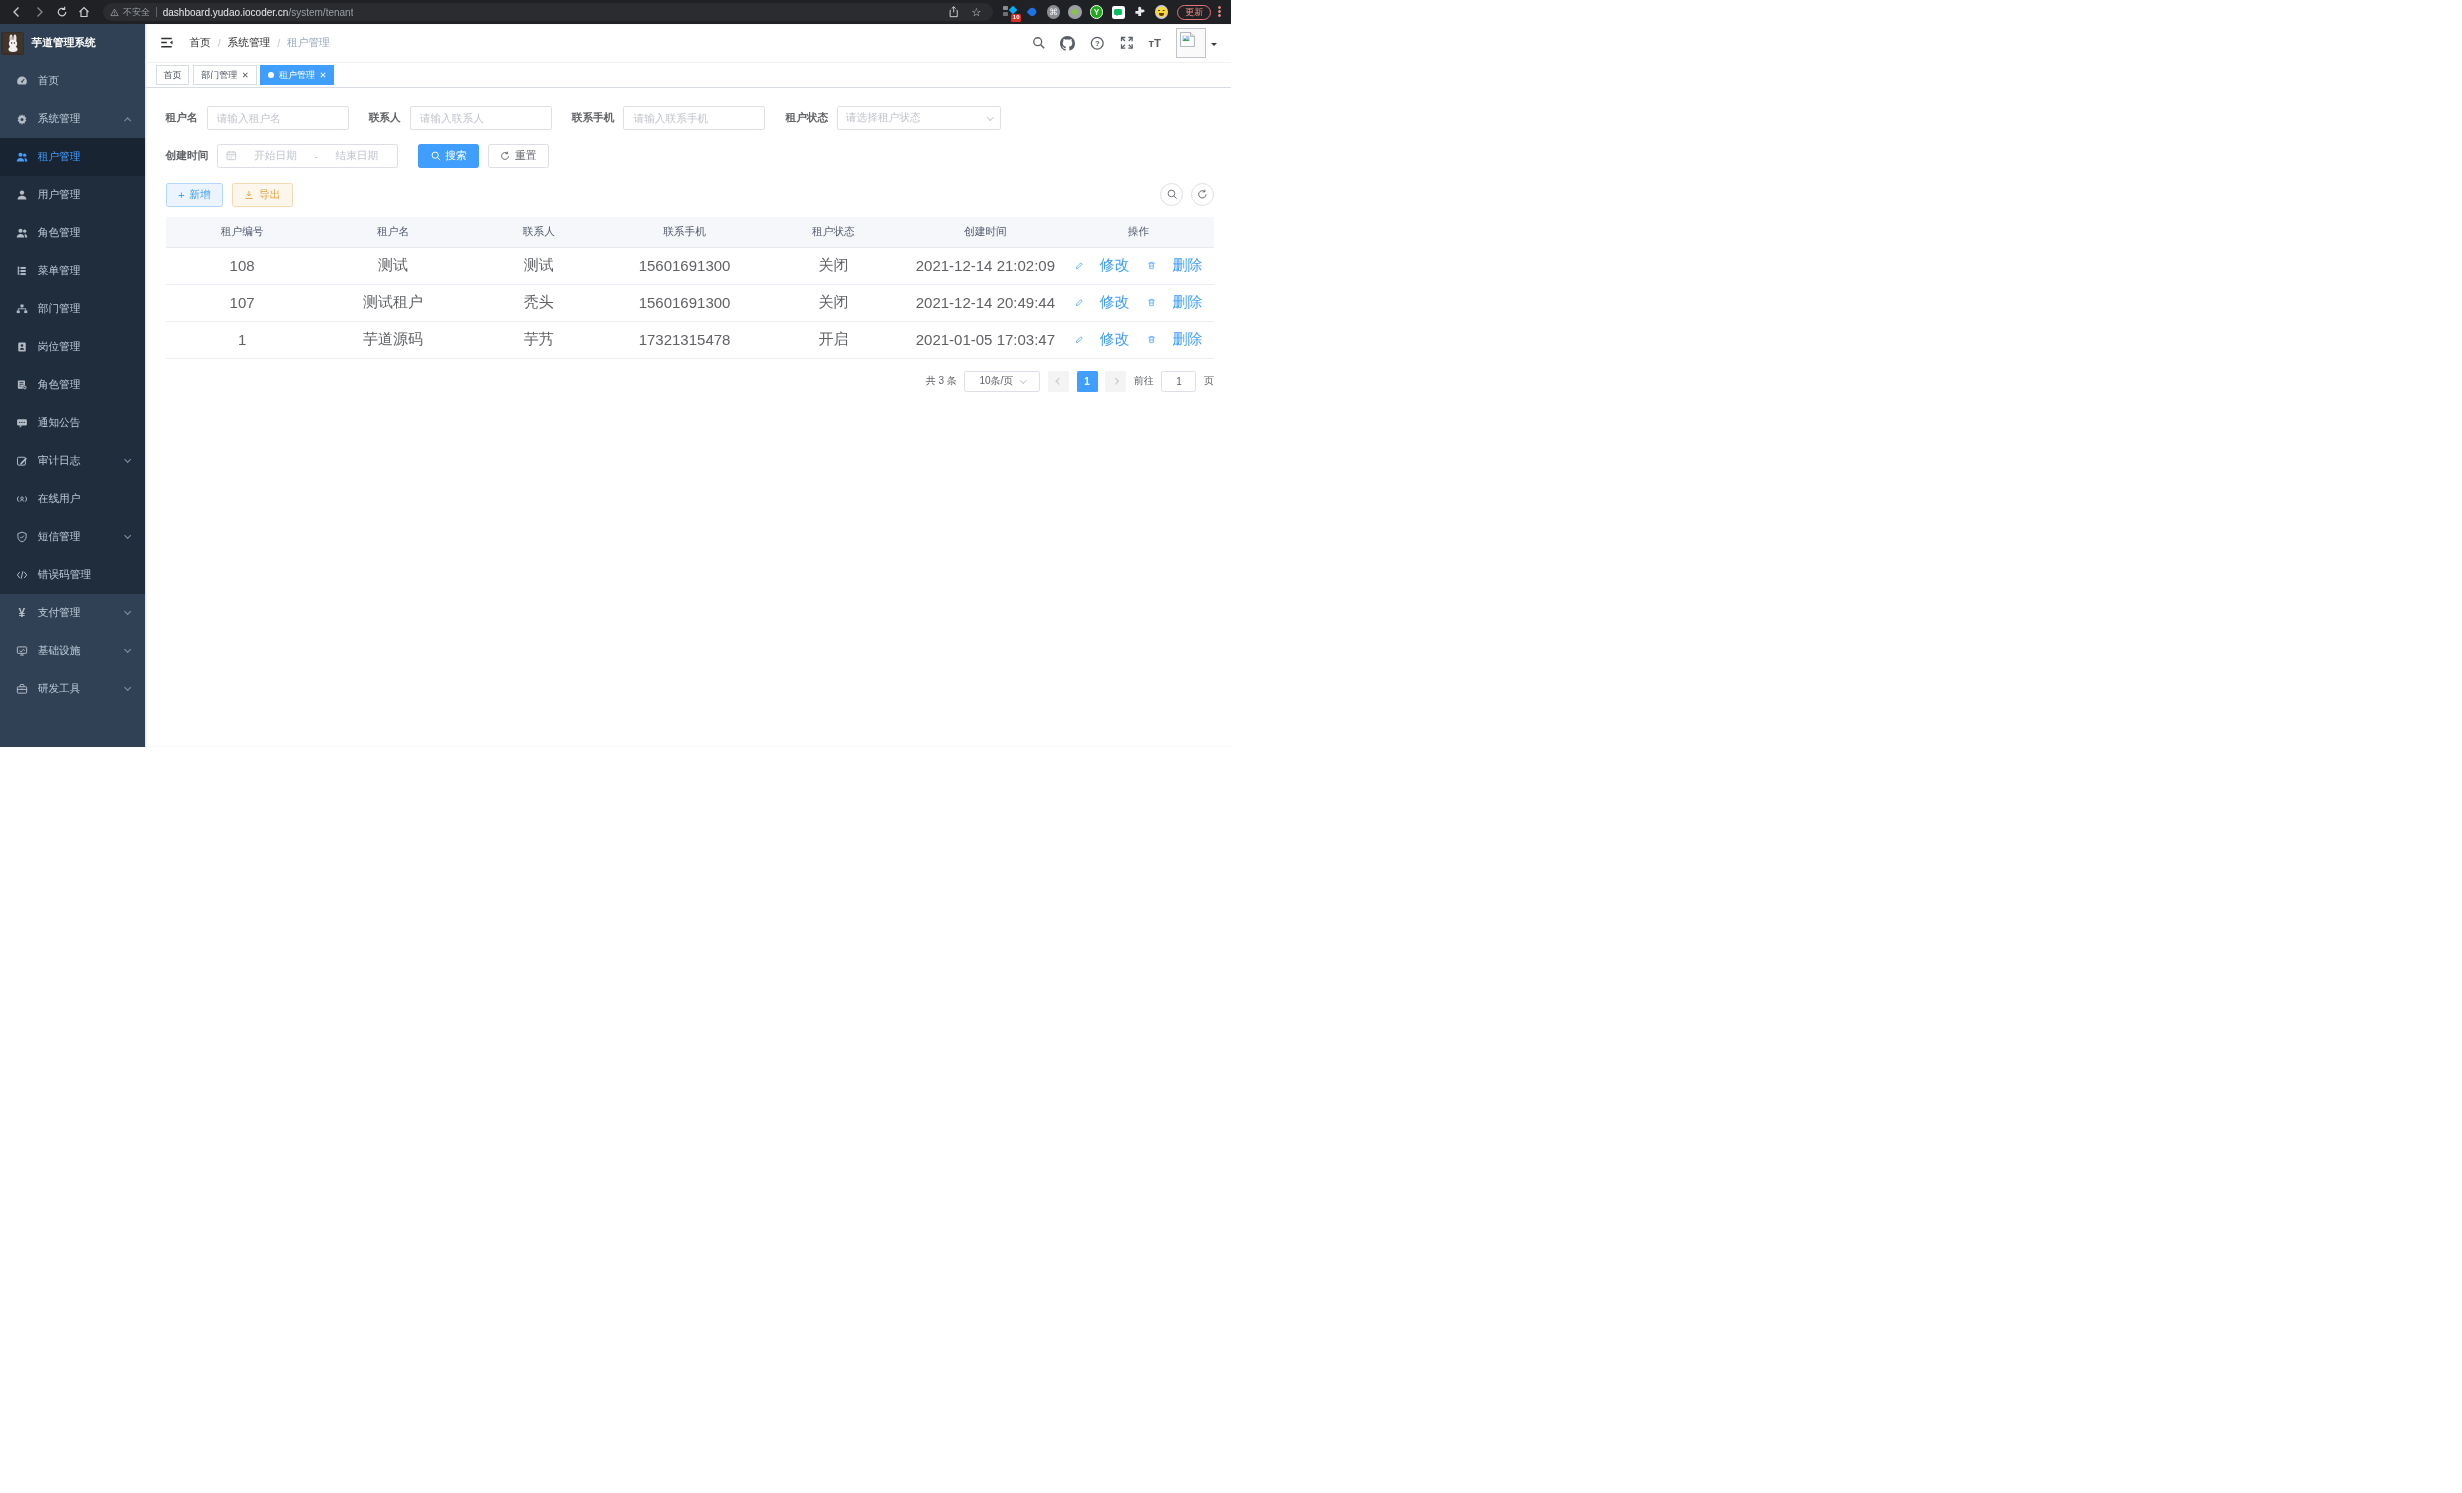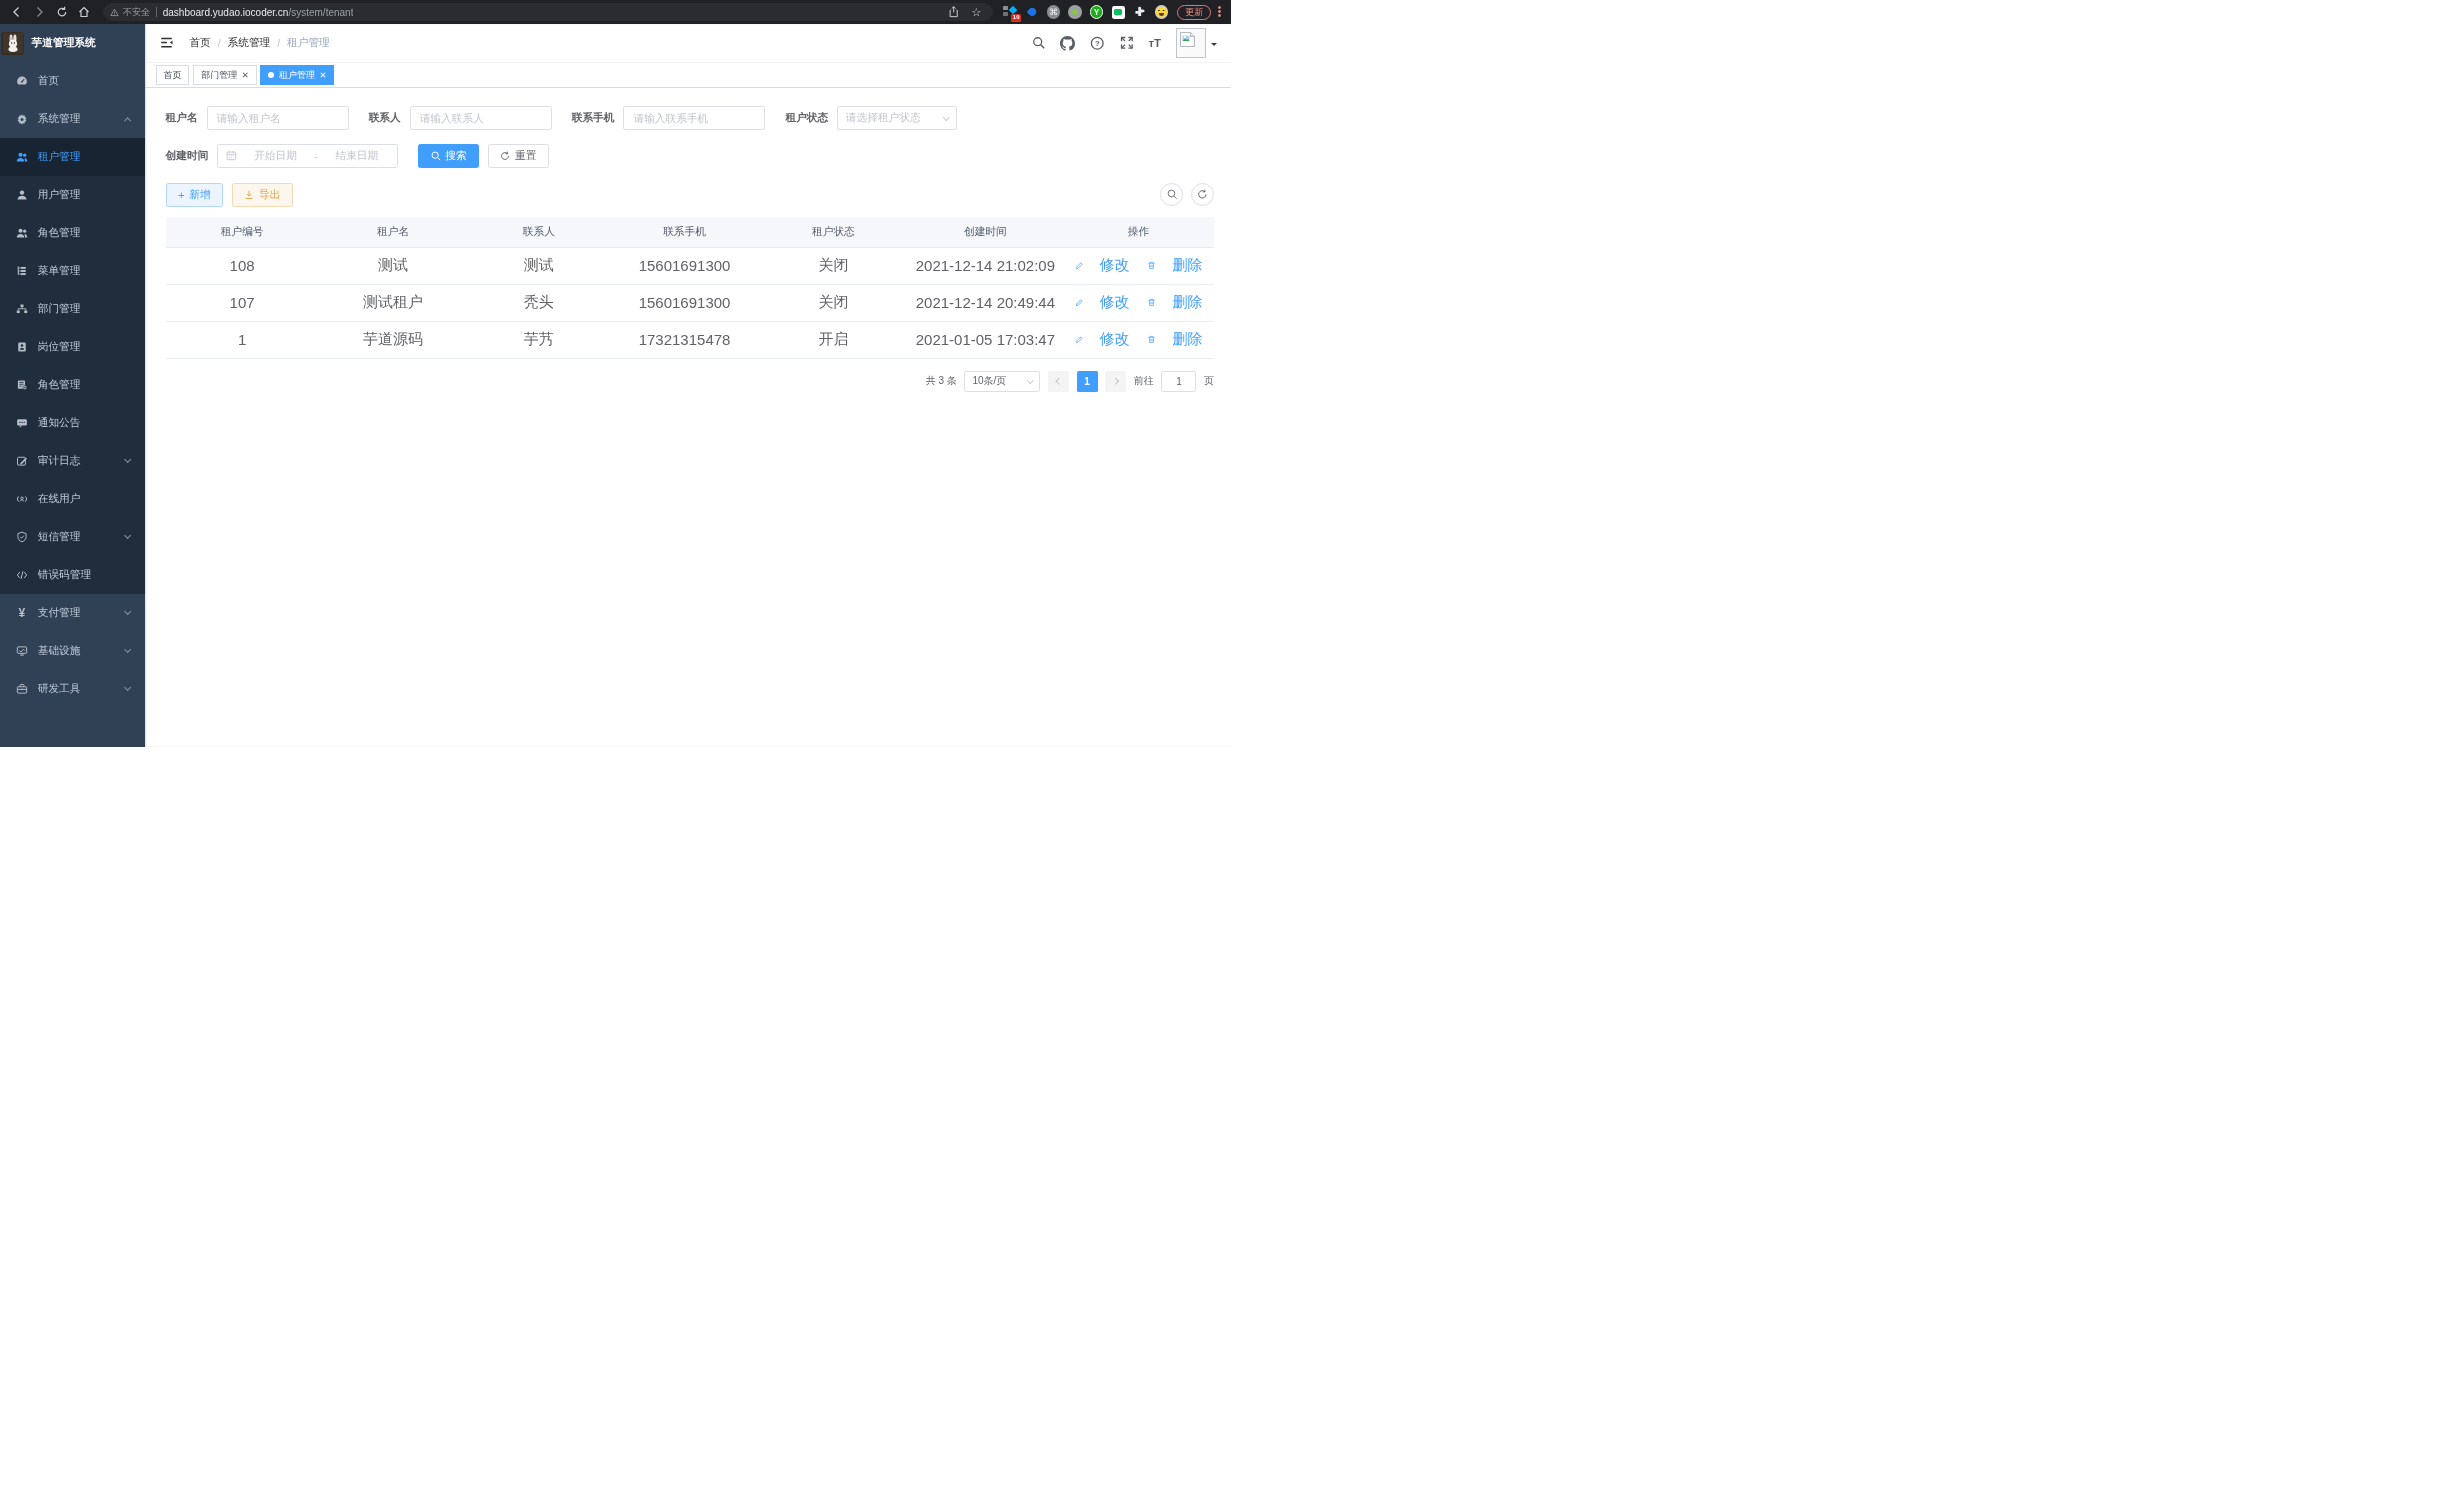--- a/index.html
+++ b/index.html
@@ -80,21 +80,21 @@
   .tag .tclose { font-size:8.4px; line-height:1; }
 
   
   .content { flex:1; padding:18px 17px 0 20.6px; overflow:hidden; }
   .frow { display:flex; align-items:center; margin-bottom:13.7px; }
   .fitem { display:flex; align-items:center; margin-right:20px; }
   .flabel { font-weight:bold; color:#606266; margin-right:9px; white-space:nowrap; }
   .tinput { width:142px; height:24px; border:0.8px solid #dcdfe6; border-radius:2.3px; padding:0 9px;
     font-size:10.7px; color:#606266; outline:none; font-family:inherit; }
   .tinput::placeholder { color:#c0c4cc; }
-  .fselect { width:120px; height:24px; border:0.8px solid #dcdfe6; border-radius:2.3px; padding:0 7.6px;
+  .fselect { width:164px; height:24px; border:0.8px solid #dcdfe6; border-radius:2.3px; padding:0 7.6px;
     display:flex; align-items:center; color:#c0c4cc; cursor:pointer; }
   .fselect .chvs { margin-left:auto; }
   .chvs { width:4.6px; height:4.6px; border-right:0.9px solid #c0c4cc; border-bottom:0.9px solid #c0c4cc; transform:rotate(45deg); margin-top:-2.3px; }
   .daterange { width:181px; height:24px; border:0.8px solid #dcdfe6; border-radius:2.3px; padding:0 7.6px;
     display:flex; align-items:center; gap:6px; color:#c0c4cc; }
   .daterange .dtxt { flex:1; text-align:center; }
   .btn { height:24px; border-radius:2.3px; display:inline-flex; align-items:center; gap:4.6px; padding:0 11.4px;
     font-size:10.7px; cursor:pointer; border:0.8px solid #dcdfe6; background:#fff; color:#606266; }
   .btn.primary { background:#409eff; border-color:#409eff; color:#fff; }
   .btn.plain-primary { background:#ecf5ff; border-color:#b3d8ff; color:#409eff; }
@@ -105,21 +105,21 @@
   .circle-btn { width:23px; height:23px; border-radius:50%; border:0.8px solid #dcdfe6; background:#fff;
     display:flex; align-items:center; justify-content:center; color:#606266; cursor:pointer; font-size:10.7px; }
 
   table { width:100%; border-collapse:collapse; }
   th { height:30px; background:#f6f7fa; color:#515a6e; font-weight:normal; font-size:10.7px; border-bottom:0.8px solid #e8eaec; }
   td { height:37px; text-align:center; color:#606266; font-size:15px; border-bottom:0.8px solid #ebeef5; }
   .op-link { color:#409eff; display:inline-flex; align-items:center; gap:16px; margin:0 6.9px; cursor:pointer; }
 
   .pagination { margin-top:12px; display:flex; align-items:center; justify-content:flex-end; gap:7.6px;
     color:#606266; font-size:10px; }
-  .psel { width:76px; height:21px; border:0.8px solid #dcdfe6; border-radius:2.3px; padding:0 7px;
+  .psel { width:76px; height:21px; border:0.8px solid #dcdfe6; border-radius:2.3px; padding:0 14px;
     display:flex; align-items:center; color:#606266; cursor:pointer; }
   .psel .chvs { margin-left:auto; }
   .pbtn { width:21px; height:21px; border-radius:1.5px; background:#f4f4f5; display:flex; align-items:center;
     justify-content:center; cursor:pointer; }
   .pbtn .chvp { width:4.6px; height:4.6px; border-right:1.1px solid #c0c4cc; border-bottom:1.1px solid #c0c4cc; }
   .chvp.left { transform:rotate(135deg); margin-left:1.5px; }
   .chvp.right { transform:rotate(-45deg); margin-right:1.5px; }
   .ppage { width:21px; height:21px; border-radius:1.5px; background:#409eff; color:#fff; font-weight:bold;
     display:flex; align-items:center; justify-content:center; cursor:pointer; }
   .pgoto-input { width:35px; height:21px; border:0.8px solid #dcdfe6; border-radius:2.3px; text-align:center;

